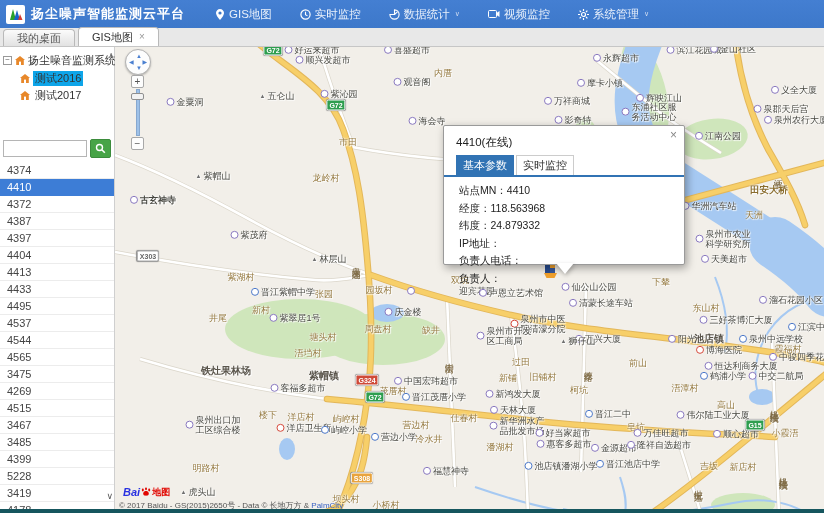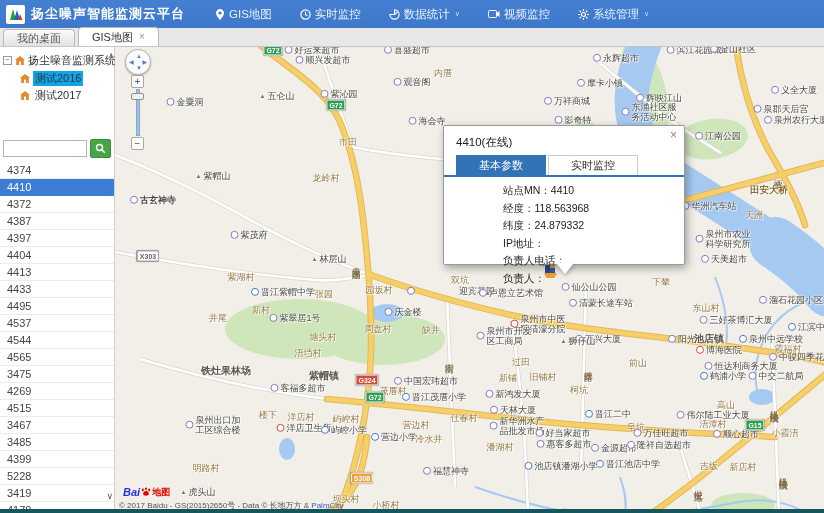--- a/index.html
+++ b/index.html
@@ -67,23 +67,23 @@
   .badge.white { background:#fff; color:#666; border-color:#aaa; }
 
   .marker { position:absolute; left:428px; top:214px; z-index:10; }
 
   
   .popup { position:absolute; left:328px; top:78px; width:242px; height:140px; background:#fff; border:1px solid #9a9a9a; border-radius:2px;
            box-shadow:2px 3px 9px rgba(0,0,0,.35); z-index:50; }
   .popup-close { position:absolute; top:3px; right:7px; font-size:12px; color:#888; cursor:pointer; line-height:12px; }
   .popup-title { padding:9px 12px 5px; font-size:11.5px; color:#222; }
   .ptabs { display:flex; padding-left:12px; border-bottom:2px solid var(--accent-blue,#3173b4); }
-  .ptab { padding:2px 22px; font-size:11px; color:#333; background:#fff; border:1px solid #ccc; border-bottom:none; margin-right:2px; cursor:pointer; }
+  .ptab { padding:2px 6px; font-size:11px; color:#333; background:#fff; border:1px solid #ccc; border-bottom:none; margin-right:2px; cursor:pointer; }
   .ptab.active { background:var(--accent-blue,#3173b4); color:#fff; border-color:var(--accent-blue,#3173b4); }
-  .popup-fields { padding:7px 24px 0;margin-left:35px; }
+  .popup-fields { padding:7px 15px 0; }
   .pf { font-size:10.5px; color:#222; margin-bottom:3.5px; }
   .tail { position:absolute; bottom:-10px; left:112px; width:0; height:0; border-style:solid; border-width:11px 9px 0 9px; border-color:#fff transparent transparent transparent;
           filter:drop-shadow(1px 2px 2px rgba(0,0,0,.25)); }
 
   
   .pan-circle { position:absolute; left:10px; top:2px; width:26px; height:26px; border-radius:50%; background:#fdfdfd; border:1px solid #b3b3b3;
                 box-shadow:0 1px 2px rgba(0,0,0,.25); z-index:20; cursor:pointer; }
   .pan-circle i { position:absolute; font-size:6px; color:#4a7fd0; font-style:normal; line-height:6px; }
   .pan-up{left:10px;top:3px;} .pan-down{left:10px;bottom:3px;} .pan-left{left:3px;top:9px;} .pan-right{right:3px;top:9px;}
   .zoom-plus,.zoom-minus { position:absolute; left:16px; width:13px; height:13px; background:#fdfdfd; border:1px solid #a8a8a8; border-radius:2px;
@@ -625,21 +625,21 @@
             <span>恒达利商务大厦</span>
           </div>
           <div class="lbl sch" style="left: 608px; top: 329px;">
             <i class="pic sch"></i>
             <span>鹤浦小学</span>
           </div>
           <div class="lbl poi" style="left: 661px; top: 329px;">
             <i class="pic"></i>
             <span>中交二航局</span>
           </div>
-          <div class="lbl vil" style="left: 598px; top: 341px; margin-top: 36px;">
+          <div class="lbl vil" style="left: 570px; top: 341px;">
             <span>浯潭村</span>
           </div>
           <div class="lbl vil" style="left: 611px; top: 358px;">
             <span>高山</span>
           </div>
           <div class="lbl poi" style="left: 598px; top: 368px;">
             <i class="pic"></i>
             <span>伟尔陆工业大厦</span>
           </div>
           <div class="lbl poi" style="left: 621px; top: 387px;">

